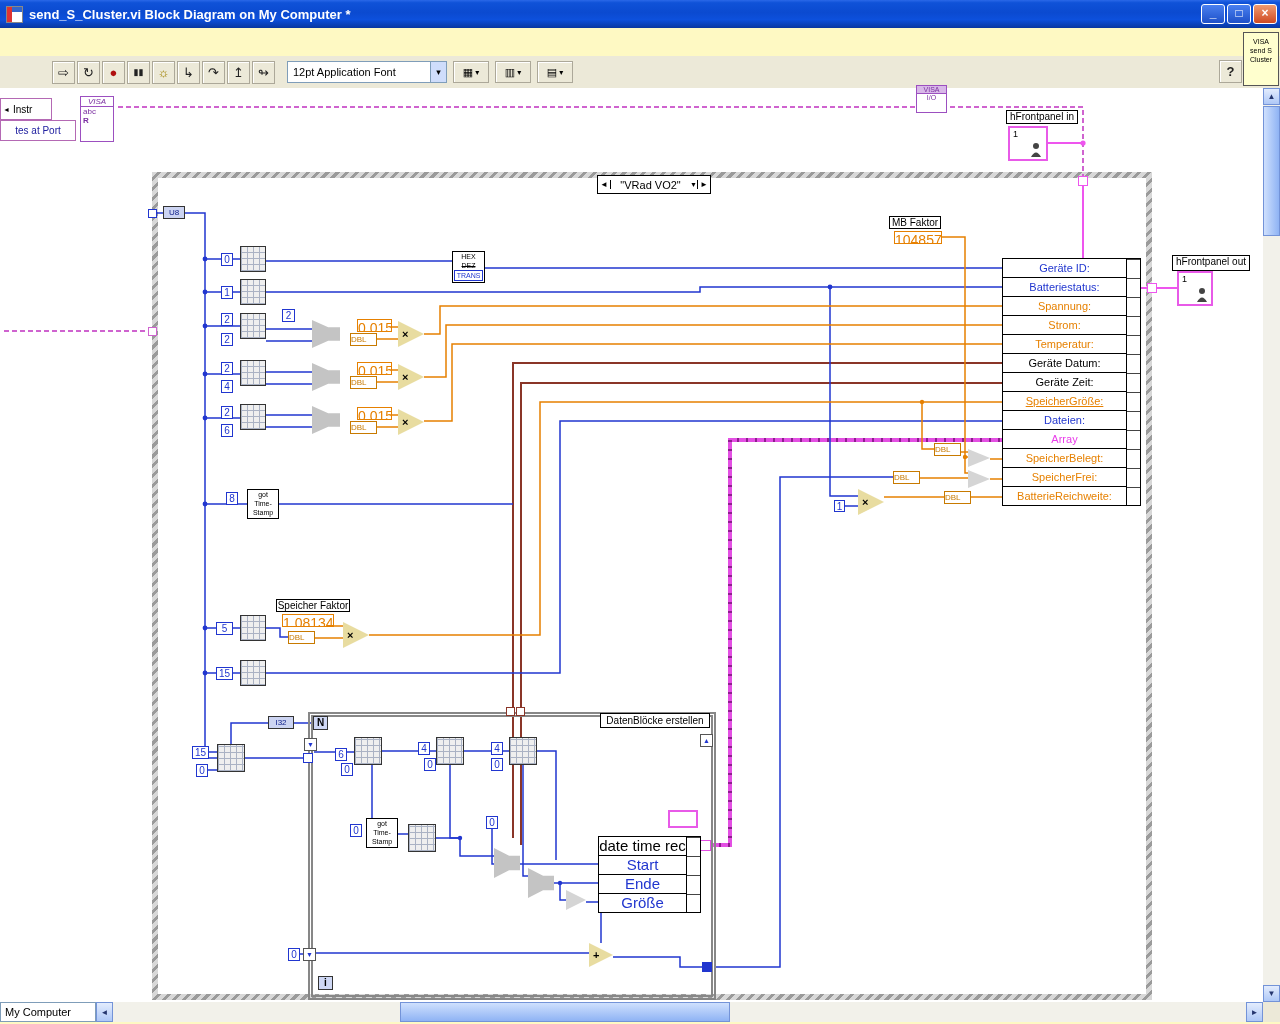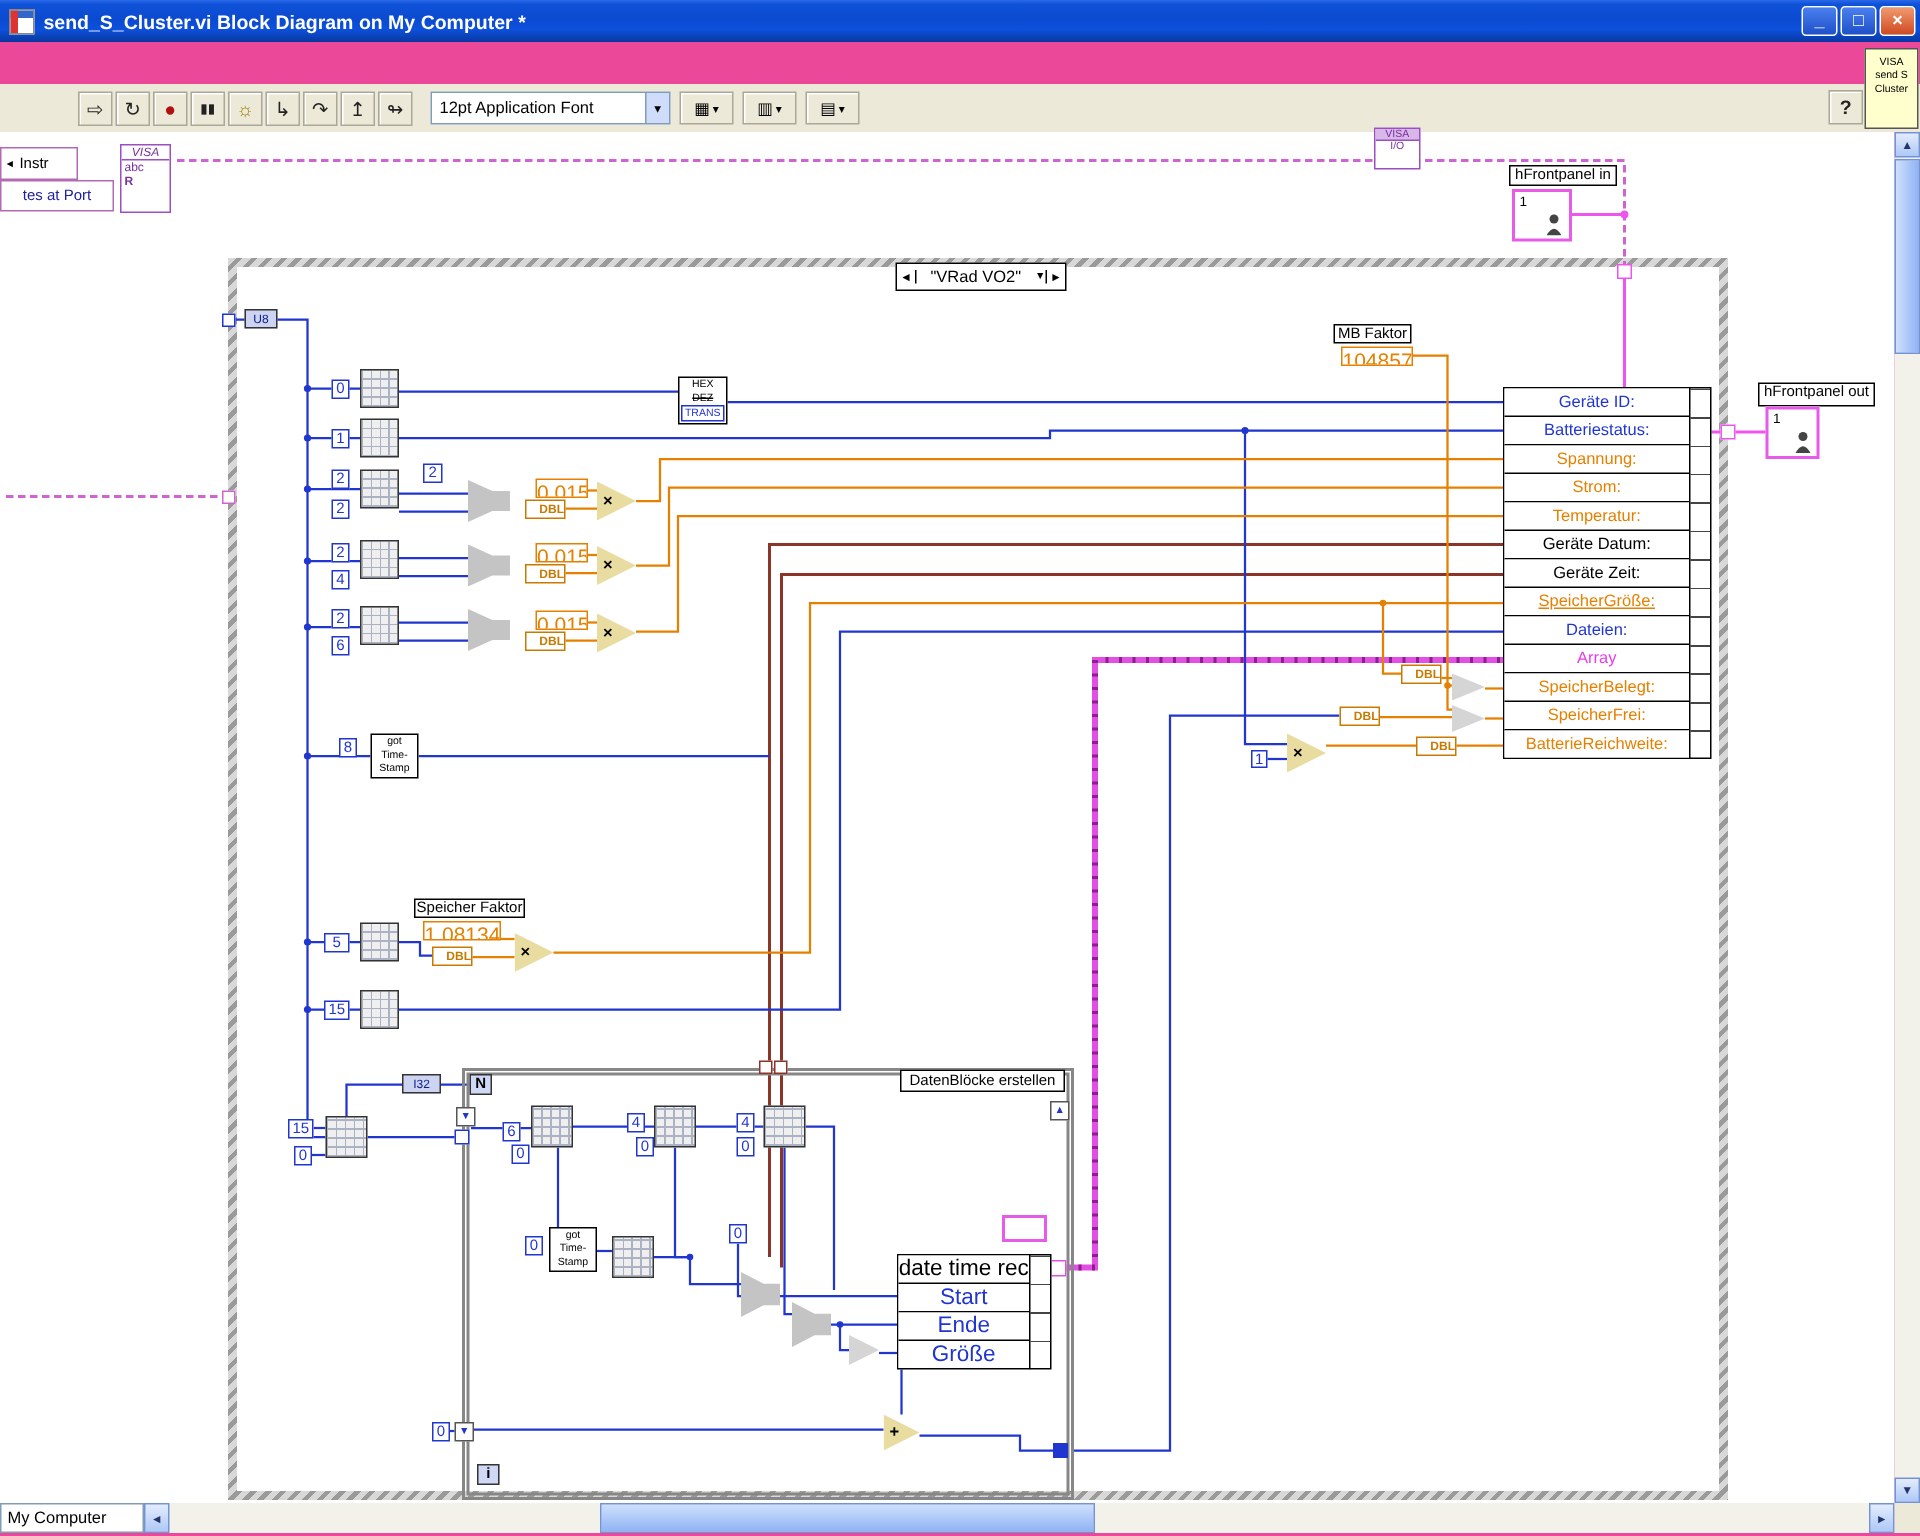--- a/index.html
+++ b/index.html
@@ -1,37 +1,37 @@
 <!DOCTYPE html>
 <html><head>
 <meta charset="utf-8">
 <style>
 *{margin:0;padding:0;box-sizing:border-box}
 body{font-family:"Liberation Sans",sans-serif;background:#ece9d8}
-#scr{position:relative;width:1280px;height:1024px;background:#ec4899;overflow:hidden}
+#scr{position:relative;width:1280px;height:1024px;background:#fef9c3;overflow:hidden}
 .abs{position:absolute}
 
 .titlebar{left:0;top:0;width:1280px;height:28px;background:linear-gradient(180deg,#2a68e8 0%,#0f52d8 10%,#0b4ad0 45%,#0d50dc 70%,#0a3eb0 92%,#0936a0 100%);display:flex;align-items:center;color:#fff;font-weight:bold;font-size:13px;padding-left:6px;gap:6px}
 .appicon{width:17px;height:17px;background:#fff;border:1px solid #888;background-image:linear-gradient(90deg,#d33 0 5px,transparent 5px),linear-gradient(180deg,#36c 0 5px,transparent 5px)}
 .winbtn{width:24px;height:20px;border:1px solid #fff;border-radius:3px;color:#fff;font-size:12px;line-height:17px;text-align:center;background:linear-gradient(#4a80f0,#1e50c8);margin-left:2px;font-weight:bold}
 .winbtn.close{background:linear-gradient(#f09a70,#cf4a22);margin-right:3px}
 .menubar{left:0;top:28px;width:1280px;height:28px;display:flex;align-items:center;padding-left:8px;border-bottom:1px solid #d8d4c0;background:#ece9d8}
 .menu-item{padding:3px 9px;font-size:12px;color:#000}
 .menu-item::first-letter{text-decoration:underline}
 .toolbar{left:0;top:56px;width:1280px;height:32px;background:#ece9d8;display:flex;align-items:center;padding-left:52px;gap:2px}
 .tbtn{width:23px;height:23px;border:1px solid #aca899;box-shadow:inset 1px 1px 0 #fff;background:#ece9d8;font-size:13px;text-align:center;line-height:21px;color:#222}
 .fontsel{width:160px;height:22px;border:1px solid #7f9db9;background:#fff;display:flex;align-items:center;font-size:11px;padding-left:5px;margin-left:10px}
 .fontsel .arr{margin-left:auto;width:16px;height:20px;background:#cfddfb;border-left:1px solid #7f9db9;text-align:center;line-height:20px;font-size:9px}
 .ddbtn{width:36px;height:22px;border:1px solid #aca899;box-shadow:inset 1px 1px 0 #fff;background:#ece9d8;display:flex;align-items:center;justify-content:center;gap:2px;font-size:11px;margin-left:4px}
 .ddbtn .arr{font-size:8px}
 
 .lbl{background:#fff;border:1px solid #000;font-size:10px;text-align:center;color:#000;overflow:hidden}
 .ci{border:1px solid #2136cf;color:#2136cf;background:#fff;font-size:10px;text-align:center;overflow:hidden}
 .cf{border:1px solid #e68000;color:#e68000;background:#fff;font-size:14px;text-align:center;overflow:hidden}
-.dbl{border:1px solid #c87a00;color:#c87a00;background:#fff;font-size:8px;font-weight:bold;text-align:right;line-height:11px}
+.dbl{border:1px solid #c87a00;color:#c87a00;background:#fff;font-size:8px;font-weight:normal;text-align:left;line-height:11px}
 .iconnode{border:1px solid #333;background-color:#efefef;background-image:repeating-linear-gradient(0deg,#aab2c4 0 1px,transparent 1px 6px),repeating-linear-gradient(90deg,#aab2c4 0 1px,transparent 1px 6px)}
 .tri{background:#e8dca0;clip-path:polygon(0 0,100% 50%,0 100%);display:flex;align-items:center;font-size:11px;font-weight:bold;padding-left:4px;color:#000}
 .tris{background:#d5d5d5;clip-path:polygon(0 0,100% 50%,0 100%)}
 .funnel{background:#c4c4c4;clip-path:polygon(0 0,58% 26%,100% 26%,100% 74%,58% 74%,0 100%)}
 .tunnel{border:1px solid #555;background:#fff}
 .case{background:repeating-linear-gradient(135deg,#d8d8d8 0 4px,#9a9a9a 4px 7px)}
 .visa{border:1px solid #9c4fc0;background:#fff;color:#7a2ea0;overflow:hidden}
 .pinkbox{border:2px solid #e85ae8;background:#fff}
 .striprows{border:1px solid #000;background-color:#fff;background-image:repeating-linear-gradient(180deg,#444 0 1px,transparent 1px 19px)}
 

